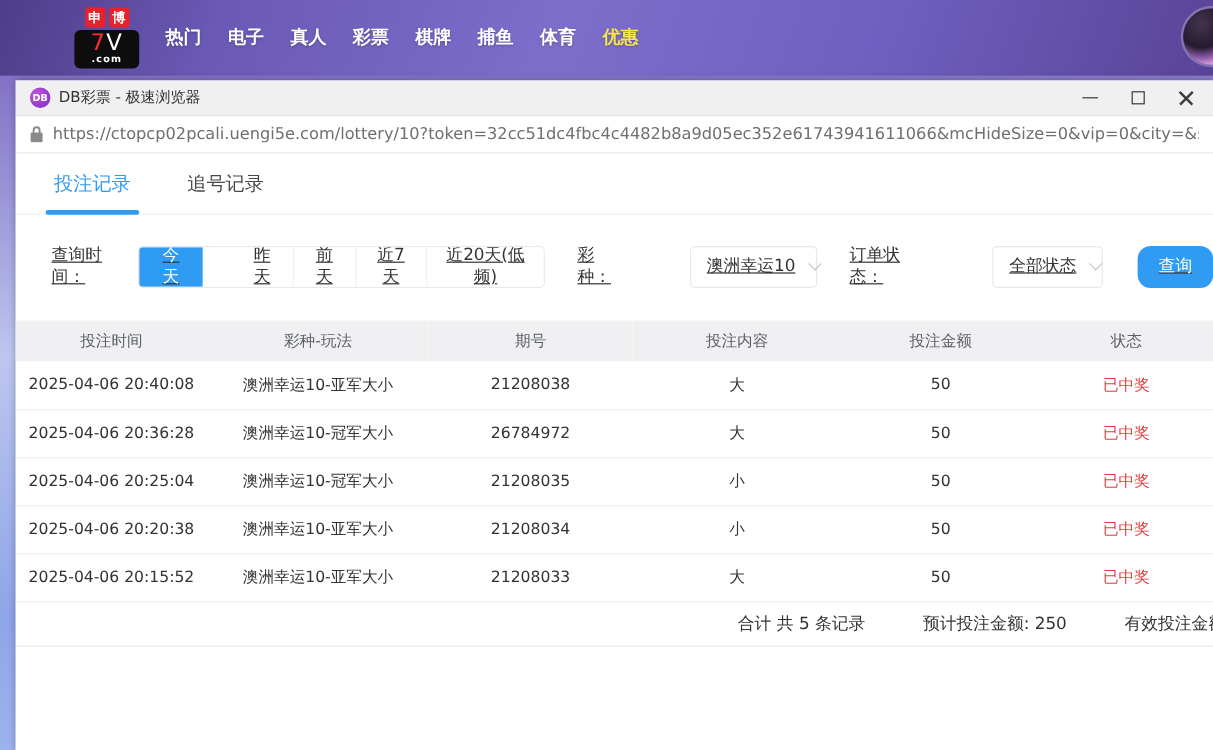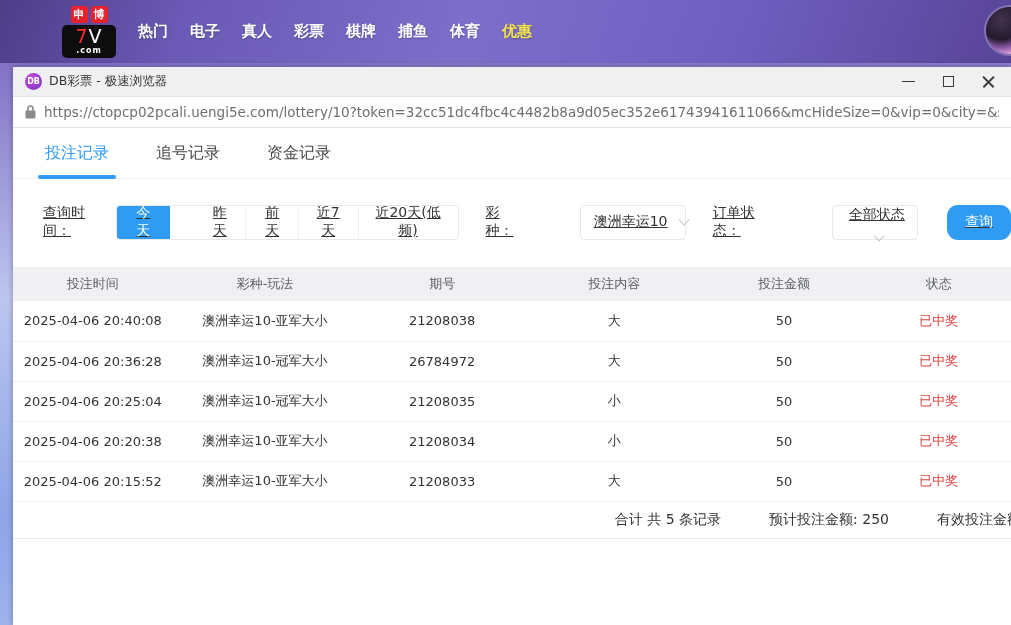--- a/index.html
+++ b/index.html
@@ -90,21 +90,21 @@
   }
   .tbtn + .tbtn { border-left:1px solid #eef0f2; }
   .tbtn.active { background:#2f9bf3; color:#fff; padding:0 15px; }
   .tbtn.active + .tbtn { border-left:none;padding-left:38px; }
   .flabel.gap { margin-left:27px; }
   .select {
     height:35px; border:1px solid #e6e8eb; border-radius:4px; background:#fff;
     display:flex; align-items:center; justify-content:space-between;
     padding:0 10px 0 13px; cursor:pointer; gap:10px;margin-left:47px;
   }
-  .select.lottery { width:106px; } .select.status { width:92px;flex-direction:column; }
+  .select.lottery { width:106px; } .select.status { width:92px; }
   .sel-val { font-size:14px; color:#333; white-space:nowrap; }
   .chev { width:8px; height:8px; border-right:1.5px solid #c3c8cf; border-bottom:1.5px solid #c3c8cf;
     transform:rotate(45deg) translateY(-3px); flex:0 0 auto; }
   .search-btn {
     margin-left:29px; width:70px; height:35px; border:none; border-radius:11px;
     background:#2f9bf3; color:#fff; font-family:inherit; font-size:14px; cursor:pointer;
   }
 
   
   table.records { width:100%; margin-top:27px; border-collapse:collapse; table-layout:fixed; }
@@ -168,21 +168,20 @@
       <path d="M3 6 V3.5 a2.5 2.5 0 0 1 5 0 V6" fill="none" stroke="#8a8a8a" stroke-width="1.6"></path>
     </svg>
     <span class="url-text">https://ctopcp02pcali.uengi5e.com/lottery/10?token=32cc51dc4fbc4c4482b8a9d05ec352e61743941611066&amp;mcHideSize=0&amp;vip=0&amp;city=&amp;s…</span>
   </div>
 
   <div class="content">
 
     <div class="tabs">
       <div class="tab active">投注记录</div>
       <div class="tab">追号记录</div>
-      <div class="tab">资金记录</div>
     </div>
 
     <div class="filters">
       <span class="flabel">查询时间：</span>
       <div class="btn-group">
         <button class="tbtn active">今天</button>
         <button class="tbtn">昨天</button>
         <button class="tbtn">前天</button>
         <button class="tbtn">近7天</button>
         <button class="tbtn">近20天(低频)</button>

